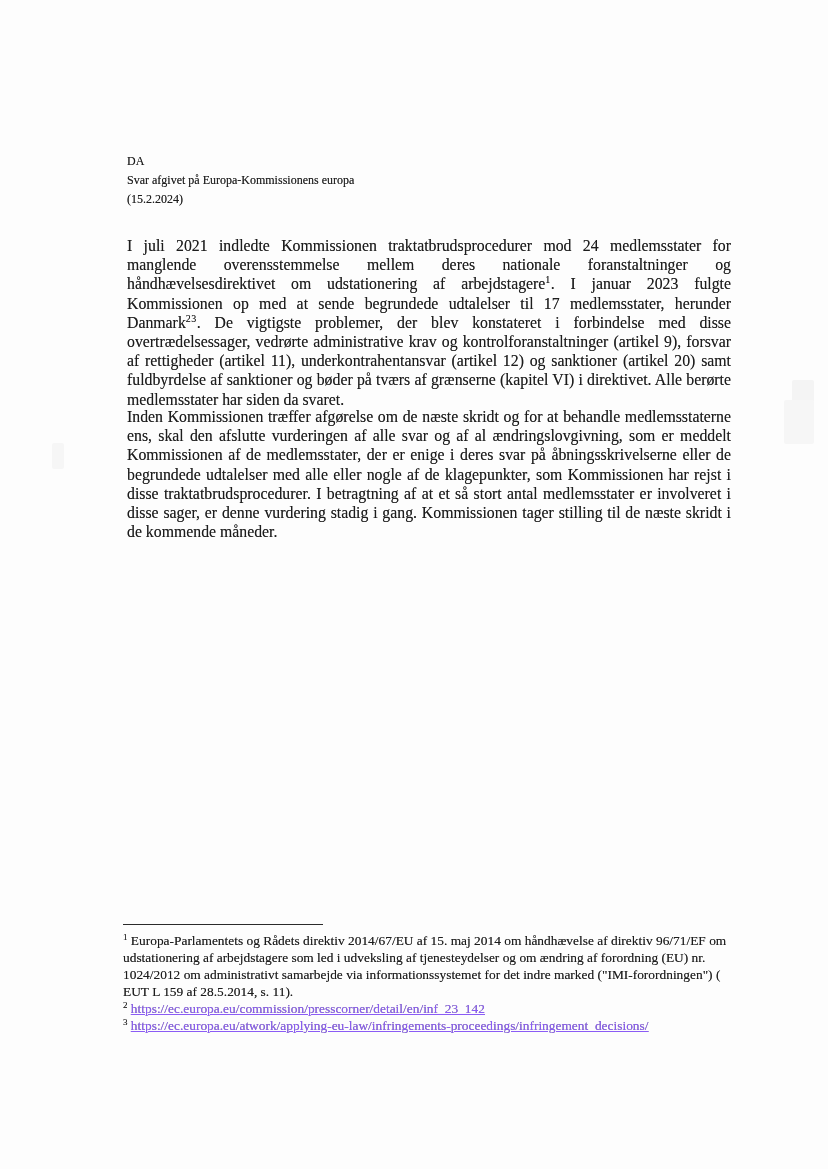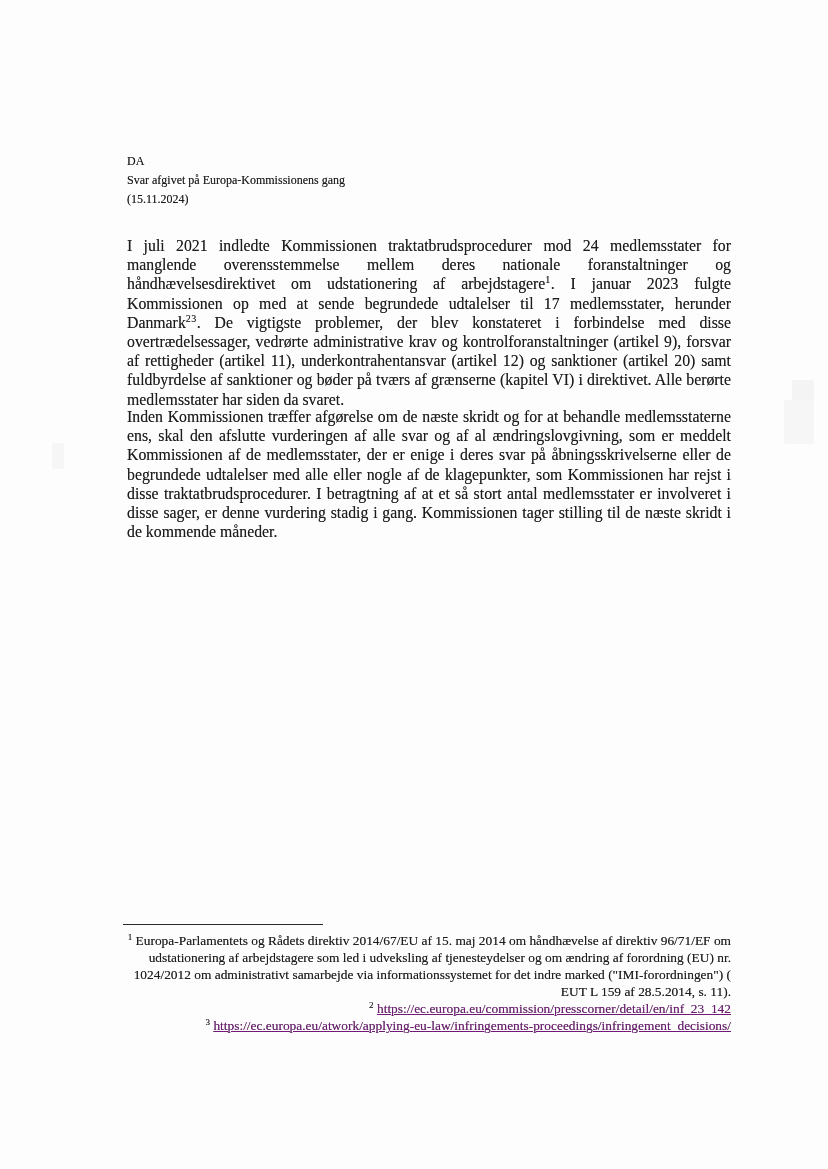--- a/index.html
+++ b/index.html
@@ -45,55 +45,55 @@
     letter-spacing: 0.5px;
   }
 
   .footnotes {
     position: absolute;
     left: 123px;
     top: 924px;
     width: 608px;
     font-size: 13.4px;
     line-height: 17px;
-    text-align: right;
+    text-align: left;
   }
   .fn-divider {
     width: 200px;
     height: 0;
     border-top: 1.6px solid #2b2b2b;
     margin-bottom: 7px;
   }
   .fn { margin: 0; }
   sup.fn-marker {
     font-size: 9px;
     line-height: 0;
     vertical-align: super;
   }
   a.fn-link {
-    color: #701a75;
+    color: #8b5cf6;
     text-decoration-thickness: 1px;
     word-break: break-all;
   }
 
   
   .smudge { position: absolute; background: #f4f4f4; border-radius: 2px; }
   .smudge-right-a { left: 792px; top: 380px; width: 22px; height: 22px; }
   .smudge-right-b { left: 784px; top: 400px; width: 30px; height: 44px; background: #f6f6f6; }
   .smudge-left    { left: 52px;  top: 443px; width: 12px; height: 26px; background: #f6f6f6; }
 </style>
 </head>
 <body>
 
 <div class="page">
 
   <div class="header">
     <div>DA</div>
-    <div>Svar afgivet på Europa-Kommissionens gang</div>
-    <div>(15.11.2024)</div>
+    <div>Svar afgivet på Europa-Kommissionens europa</div>
+    <div>(15.2.2024)</div>
   </div>
 
   <p class="para" id="para1"><span>I juli 2021 indledte Kommissionen traktatbrudsprocedurer mod 24 medlemsstater for manglende overensstemmelse mellem deres nationale foranstaltninger og håndhævelsesdirektivet om udstationering af arbejdstagere</span><sup class="fn-ref">1</sup><span>. I januar 2023 fulgte Kommissionen op med at sende begrundede udtalelser til 17 medlemsstater, herunder Danmark</span><sup class="fn-ref">23</sup><span>. De vigtigste problemer, der blev konstateret i forbindelse med disse overtrædelsessager, vedrørte administrative krav og kontrolforanstaltninger (artikel 9), forsvar af rettigheder (artikel 11), underkontrahentansvar (artikel 12) og sanktioner (artikel 20) samt fuldbyrdelse af sanktioner og bøder på tværs af grænserne (kapitel VI) i direktivet. Alle berørte medlemsstater har siden da svaret.</span></p>
 
   <p class="para" id="para2">Inden Kommissionen træffer afgørelse om de næste skridt og for at behandle medlemsstaterne ens, skal den afslutte vurderingen af alle svar og af al ændringslovgivning, som er meddelt Kommissionen af de medlemsstater, der er enige i deres svar på åbningsskrivelserne eller de begrundede udtalelser med alle eller nogle af de klagepunkter, som Kommissionen har rejst i disse traktatbrudsprocedurer. I betragtning af at et så stort antal medlemsstater er involveret i disse sager, er denne vurdering stadig i gang. Kommissionen tager stilling til de næste skridt i de kommende måneder.</p>
 
   <div class="footnotes">
     <div class="fn-divider"></div>
 
     <div class="fn"><sup class="fn-marker">1</sup> <span>Europa-Parlamentets og Rådets direktiv 2014/67/EU af 15. maj 2014 om håndhævelse af direktiv 96/71/EF om udstationering af arbejdstagere som led i udveksling af tjenesteydelser og om ændring af forordning (EU) nr. 1024/2012 om administrativt samarbejde via informationssystemet for det indre marked ("IMI-forordningen") ( EUT L 159 af 28.5.2014, s. 11).</span></div>

